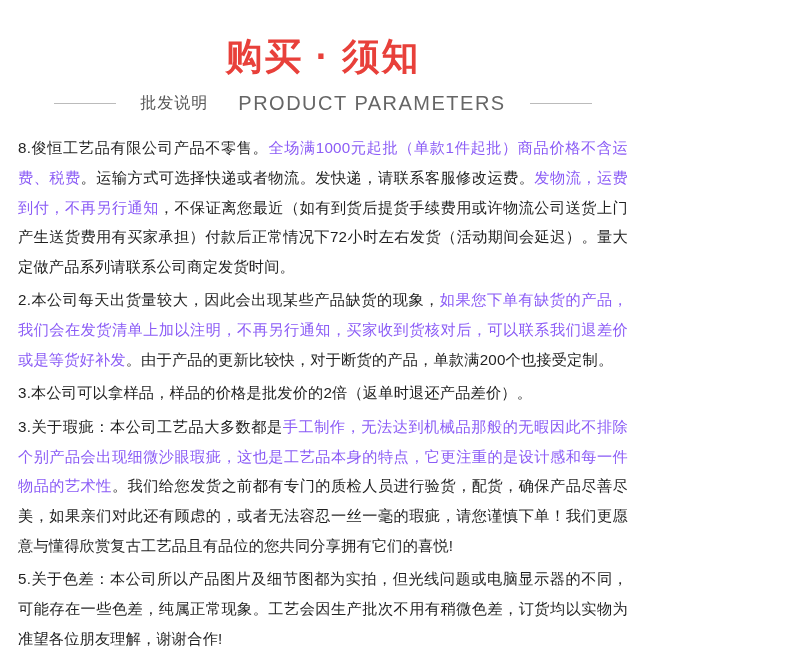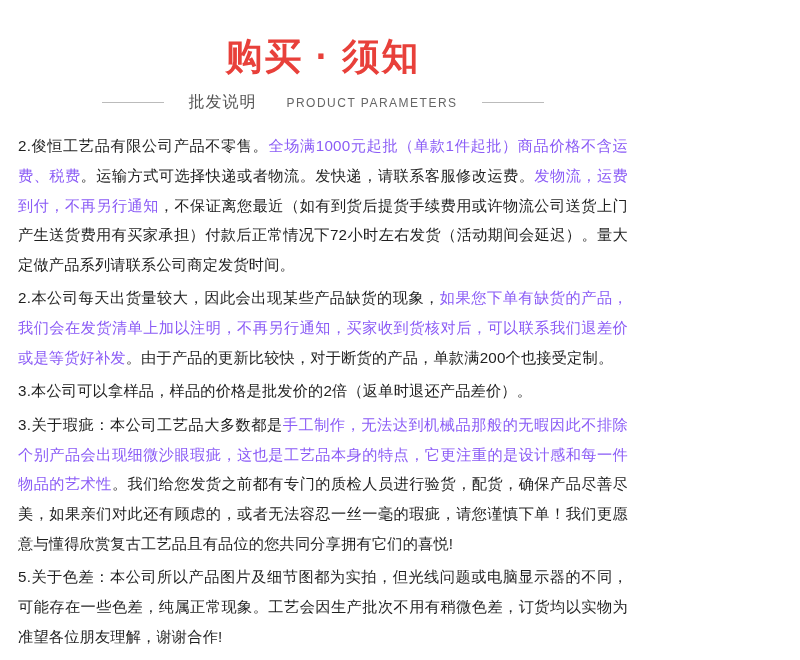--- a/index.html
+++ b/index.html
@@ -47,21 +47,21 @@
     width: 62px;
     height: 1px;
     background: #bbbbbb;
   }
   .sub-cn {
     font-size: 16px;
     color: #555555;
     letter-spacing: 1px;
   }
   .sub-en {
-    font-size: 12px;
+    font-size: 20px;
     color: #666666;
     letter-spacing: 1.5px;
     margin-left: 6px;
   }
   
   .content {
     margin-top: 18px;
   }
   .para {
     font-size: 15.2px;
@@ -85,21 +85,21 @@
     <div class="sub-wrap">
       <span class="sub-rule"></span>
       <span class="sub-cn">批发说明</span>
       <span class="sub-en">PRODUCT PARAMETERS</span>
       <span class="sub-rule"></span>
     </div>
   </div>
 
   <div class="content">
     <p class="para">
-      <span>2.俊恒工艺品有限公司产品不零售。</span><span class="hl">全场满1000元起批（单款1件起批）商品价格不含运费、税费</span><span>。运输方式可选择快递或者物流。发快递，请联系客服修改运费。</span><span class="hl">发物流，运费到付，不再另行通知</span><span>，不保证离您最近（如有到货后提货手续费用或许物流公司送货上门产生送货费用有买家承担）付款后正常情况下72小时左右发货（活动期间会延迟）。量大定做产品系列请联系公司商定发货时间。</span>
+      <span>8.俊恒工艺品有限公司产品不零售。</span><span class="hl">全场满1000元起批（单款1件起批）商品价格不含运费、税费</span><span>。运输方式可选择快递或者物流。发快递，请联系客服修改运费。</span><span class="hl">发物流，运费到付，不再另行通知</span><span>，不保证离您最近（如有到货后提货手续费用或许物流公司送货上门产生送货费用有买家承担）付款后正常情况下72小时左右发货（活动期间会延迟）。量大定做产品系列请联系公司商定发货时间。</span>
     </p>
 
     <p class="para">
       <span>2.本公司每天出货量较大，因此会出现某些产品缺货的现象，</span><span class="hl">如果您下单有缺货的产品，我们会在发货清单上加以注明，不再另行通知，买家收到货核对后，可以联系我们退差价或是等货好补发</span><span>。由于产品的更新比较快，对于断货的产品，单款满200个也接受定制。</span>
     </p>
 
     <p class="para">
       <span>3.本公司可以拿样品，样品的价格是批发价的2倍（返单时退还产品差价）。</span>
     </p>
 

